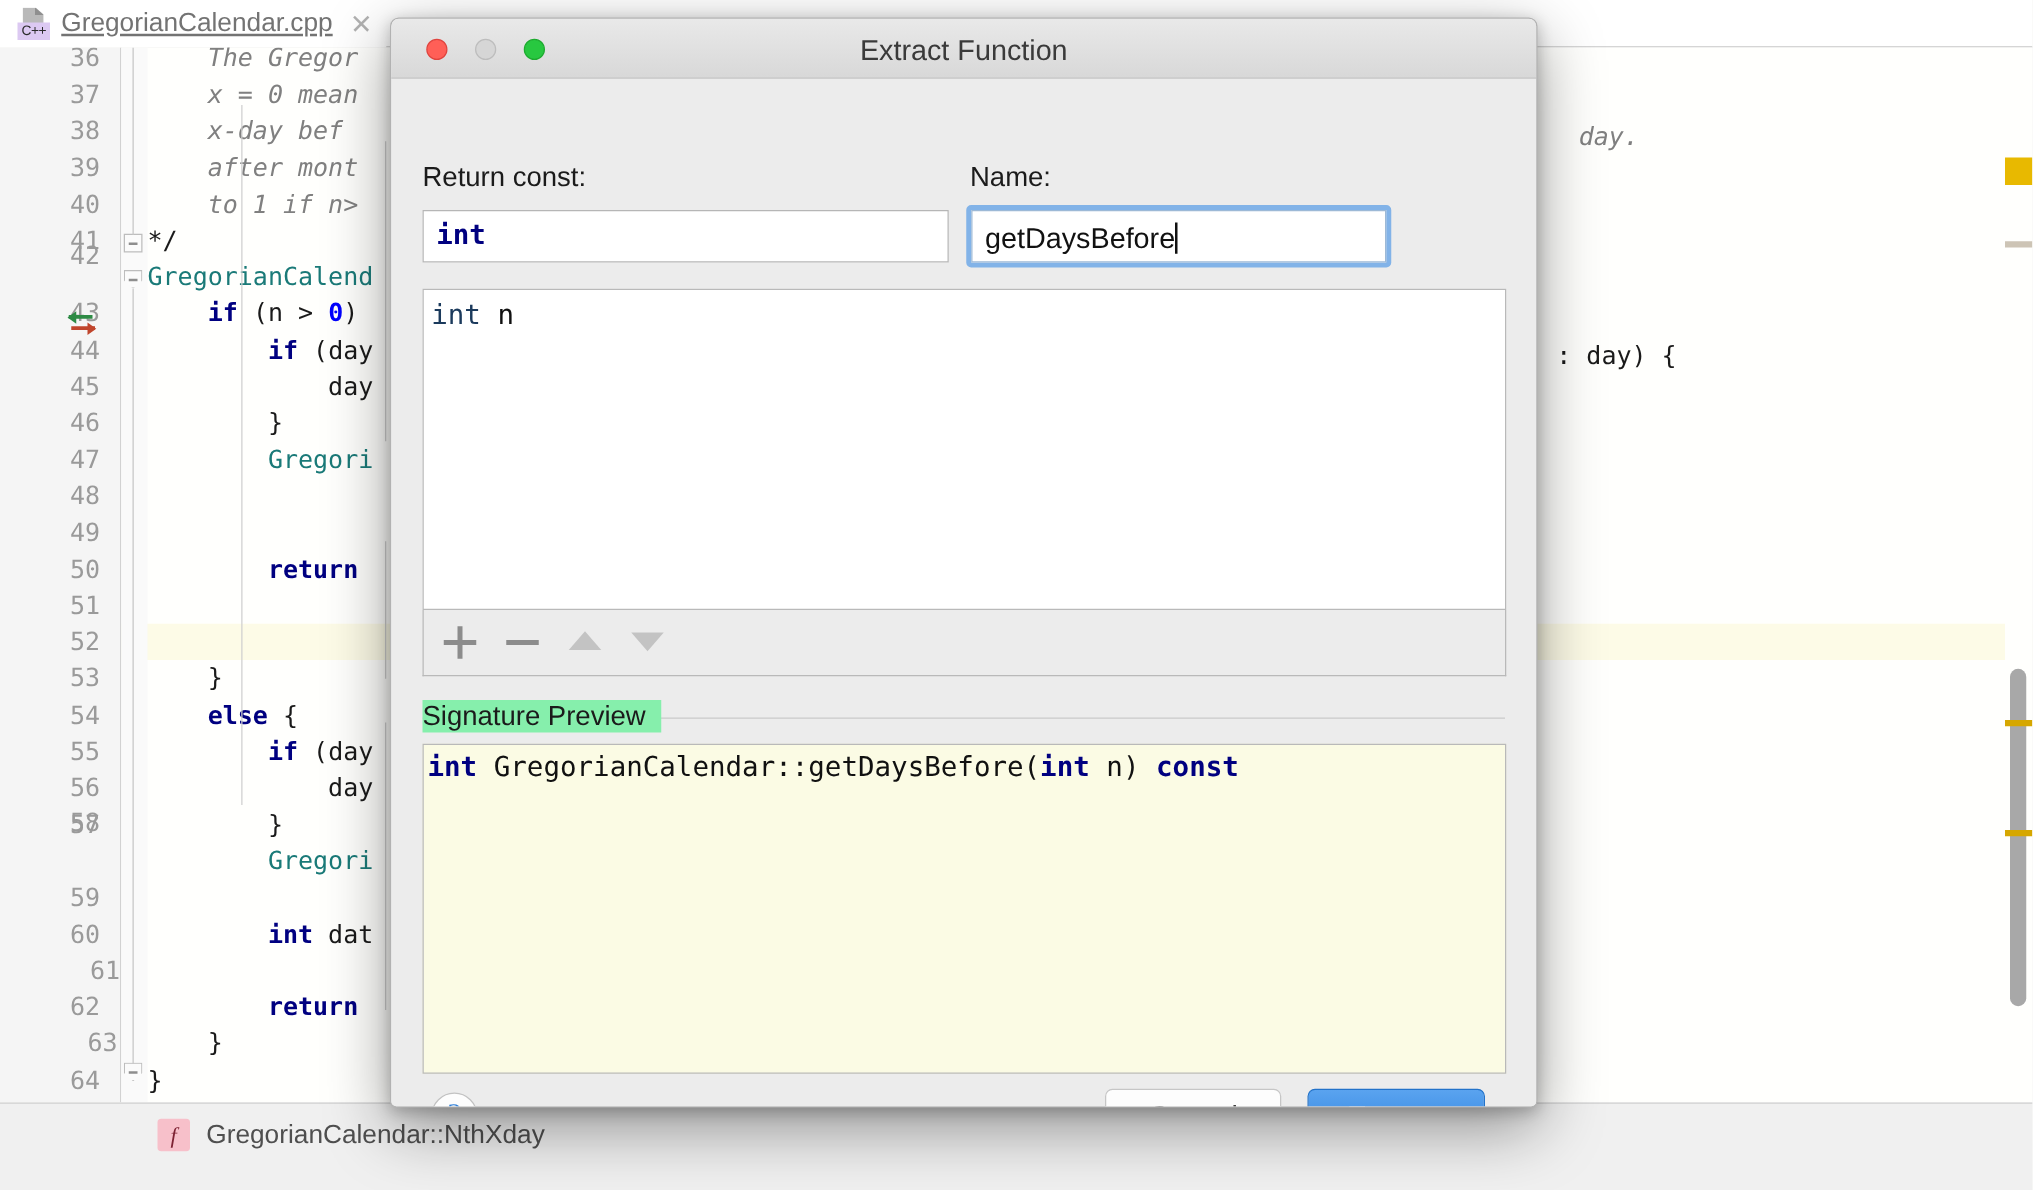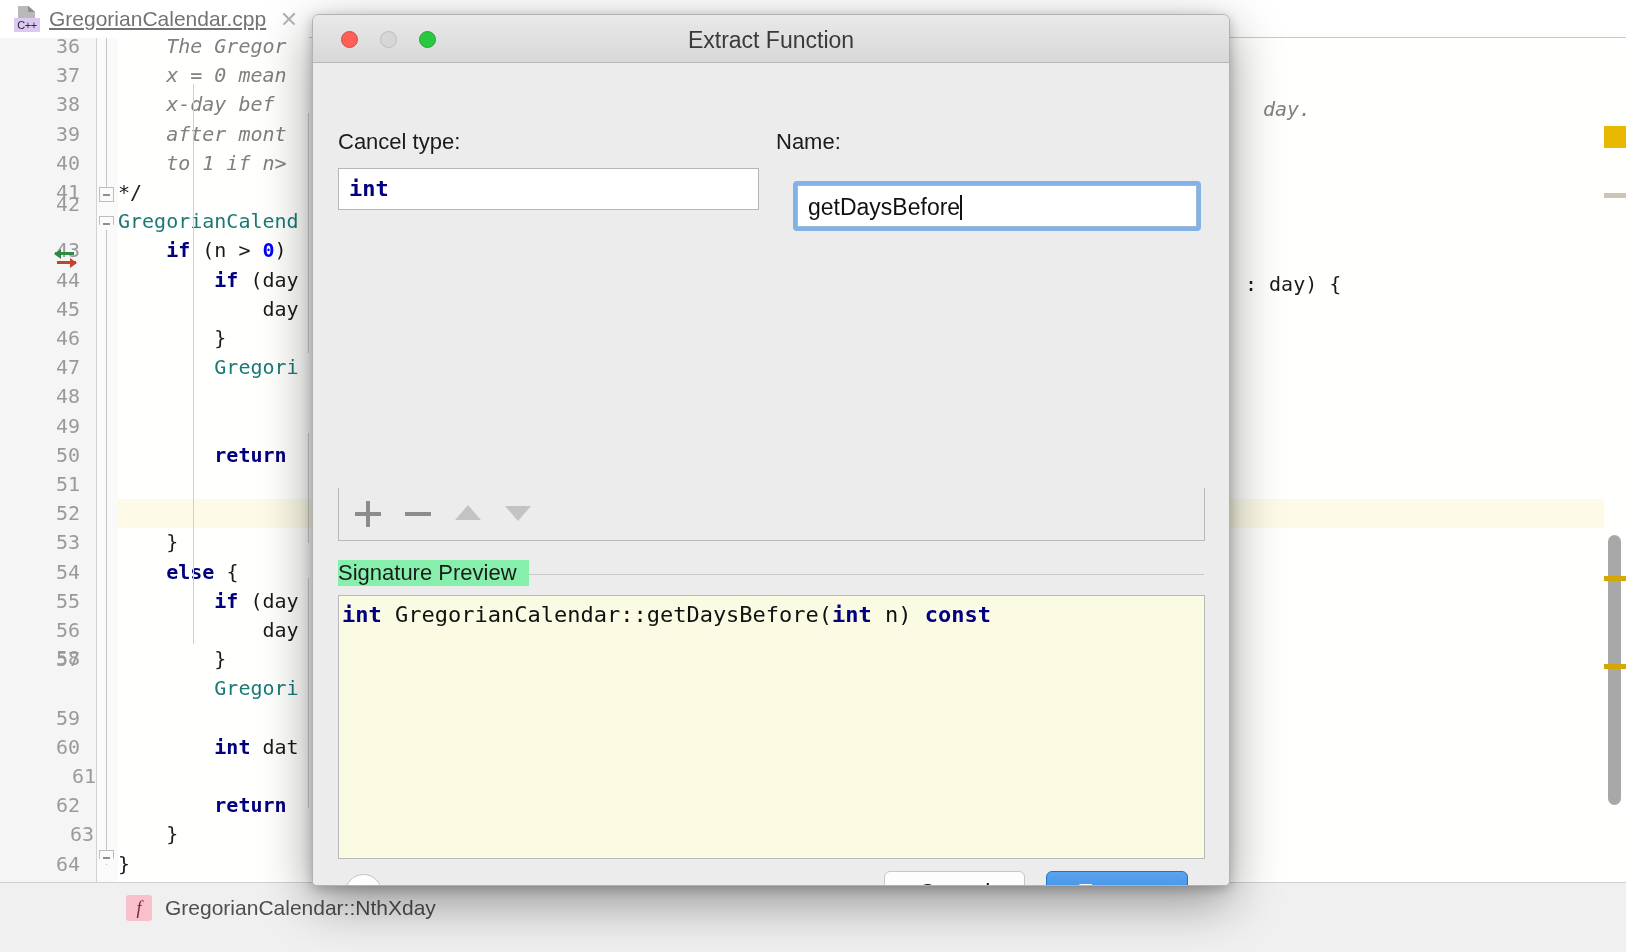--- a/index.html
+++ b/index.html
@@ -171,22 +171,22 @@
   #lbl-return { left:25px; top:66px; }
   #lbl-name   { left:463px; top:66px; }
 
   #ret-field {
     position:absolute; left:25px; top:105px; width:421px; height:42px;
     background:#ffffff; border:1px solid #b6b6b6;
     font-family:"DejaVu Sans Mono", monospace; font-size:22px; font-weight:bold;
     color:#000080; padding:5px 10px; line-height:30px;
   }
   #name-wrap {
-    position:absolute; left:480px; top:101px; width:408px; height:50px;
-    border:4px solid #82b3e8; border-radius:4px; background:#82b3e8;margin-top:17px;
+    position:absolute; left:460px; top:101px; width:340px; height:50px;
+    border:4px solid #82b3e8; border-radius:4px; background:#82b3e8;
   }
   #name-field {
     position:absolute; inset:0; background:#ffffff; border:1px solid #9db9d6;
     font-family:"Liberation Sans", sans-serif; font-size:23px; color:#111;
     padding:5px 10px; line-height:32px; white-space:pre;
   }
   #caret {
     display:inline-block; width:2px; height:25px; background:#111;
     vertical-align:-5px; margin-left:0px;
   }
@@ -390,29 +390,32 @@
 <div id="dialog">
   <div id="titlebar">
     <span class="tl" id="tl-close"></span>
     <span class="tl" id="tl-min"></span>
     <span class="tl" id="tl-max"></span>
     <div id="dlg-title">Extract Function</div>
   </div>
 
   <div id="dlg-body">
 
-    <div class="flabel" id="lbl-return">Cancel type:</div>
+    <div class="flabel" id="lbl-return">Return const:</div>
     <div class="flabel" id="lbl-name">Name:</div>
 
     <div id="ret-field">int</div>
 
     <div id="name-wrap">
       <div id="name-field"><span id="name-val">getDaysBefore</span><span id="caret"></span></div>
     </div>
 
+    <div id="params-box">
+      <div id="param-0"><span class="ptype">int</span><span> n</span></div>
+    </div>
 
     <div id="params-toolbar">
       <span class="tbtn" id="tb-add">
           <i class="h"></i>
           <i class="v"></i>
         </span>
       <span class="tbtn" id="tb-rm">
           <i class="h"></i>
         </span>
       <span class="tbtn" id="tb-up">

